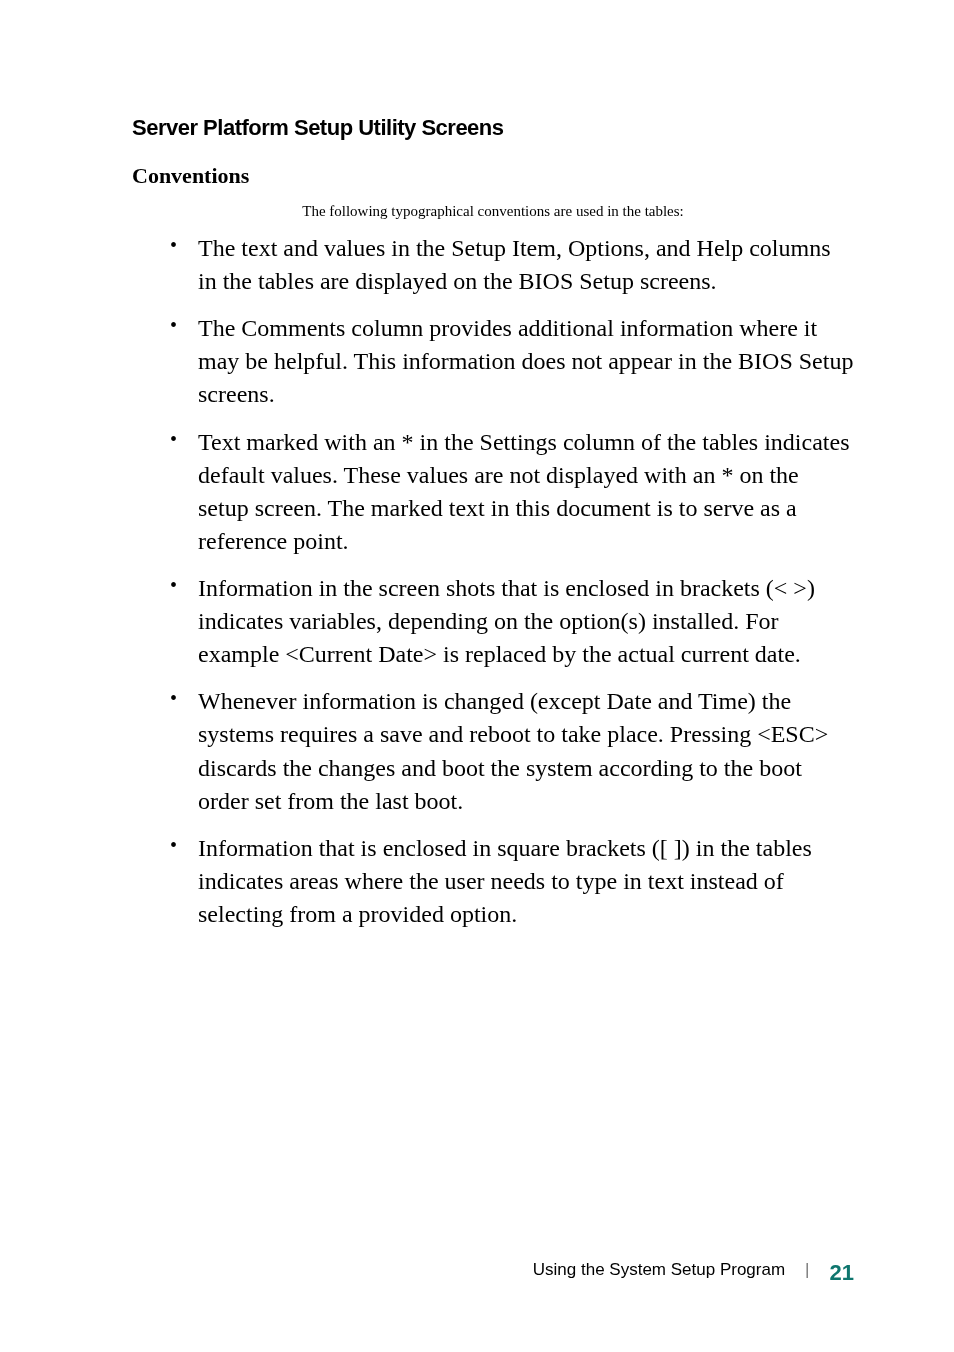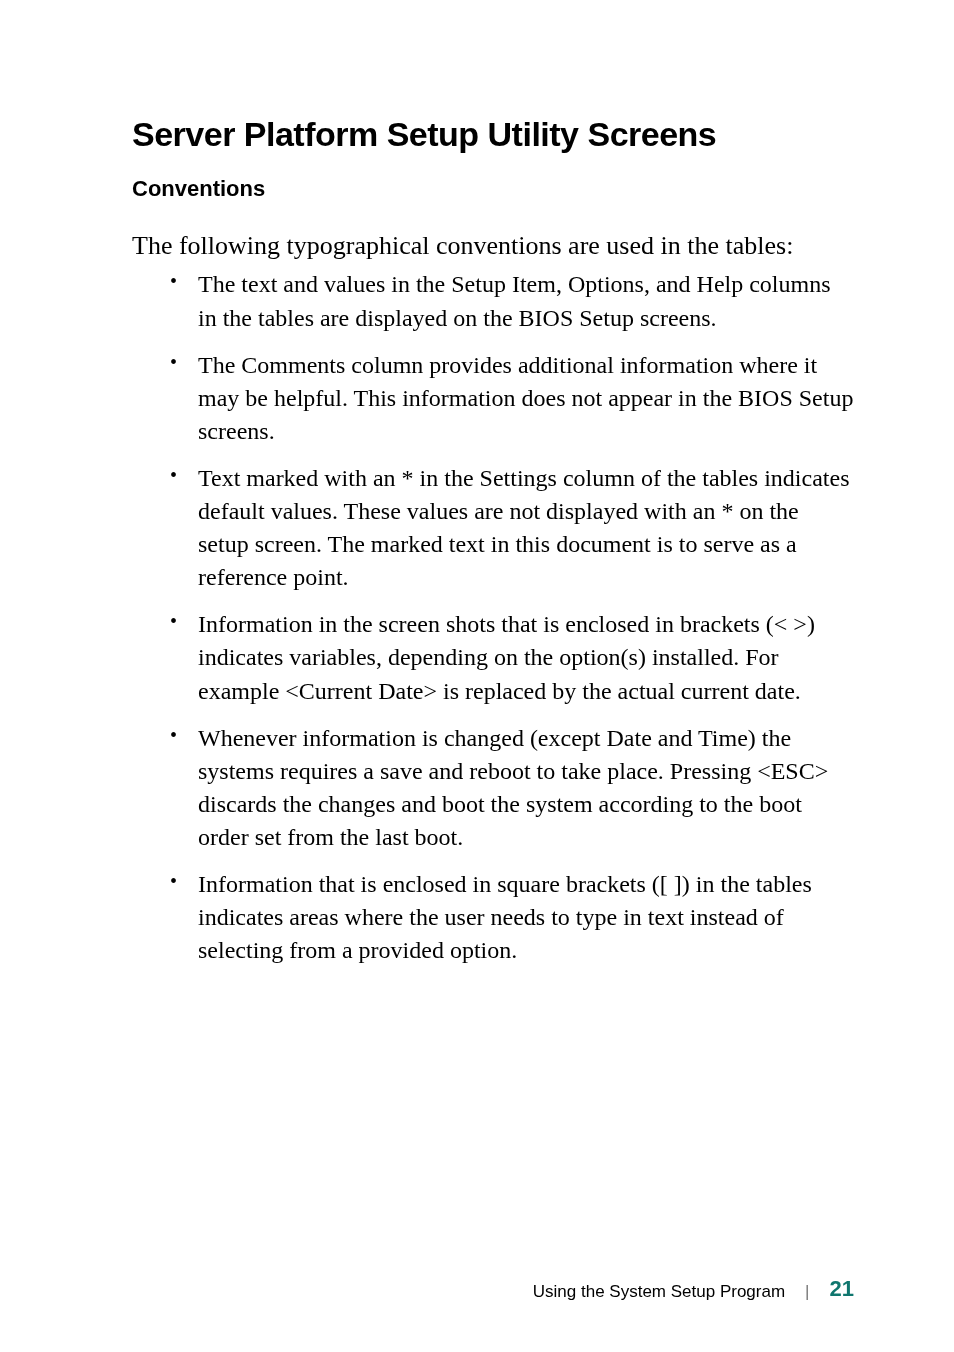--- a/index.html
+++ b/index.html
@@ -14,34 +14,35 @@
       font-family: Georgia, 'Times New Roman', serif;
       color: #000000;
       position: relative;
     }
     .page {
       padding: 115px 100px 0 132px;
     }
     .heading1 {
       font-family: Arial, Helvetica, sans-serif;
       font-weight: bold;
-      font-size: 34px;
+      font-size: 22px;
       letter-spacing: -0.5px;
       margin-bottom: 22px;
     }
     .heading2 {
-      font-family: Liberation Sans, sans-serif;
+      font-family: Liberation Serif, serif;
       font-weight: bold;
       font-size: 22px;
-      margin-bottom: 26px;
+      margin-bottom: 12px;
     }
     .intro {
-      font-size: 26px;
+      font-size: 15px;
       line-height: 1.4;
-      margin-bottom: 4px;
+      margin-bottom: 10px;
+      text-align: center;
     }
     .bullet-list {
       list-style: none;
       padding-left: 38px;
     }
     .bullet-list li {
       position: relative;
       font-size: 24px;
       line-height: 1.38;
       margin-bottom: 14px;
@@ -49,24 +50,24 @@
     }
     .bullet-list li::before {
       content: "•";
       position: absolute;
       left: 0;
       top: 0;
       font-size: 20px;
     }
     .footer {
       position: absolute;
-      bottom: 50px;
+      bottom: 66px;
       right: 100px;
       display: flex;
-      align-items: flex-end;
+      align-items: flex-start;
       gap: 20px;
     }
     .footer-label {
       font-family: Arial, Helvetica, sans-serif;
       font-size: 17px;
       color: #000000;
     }
     .footer-sep {
       font-family: Arial, Helvetica, sans-serif;
       font-size: 17px;

